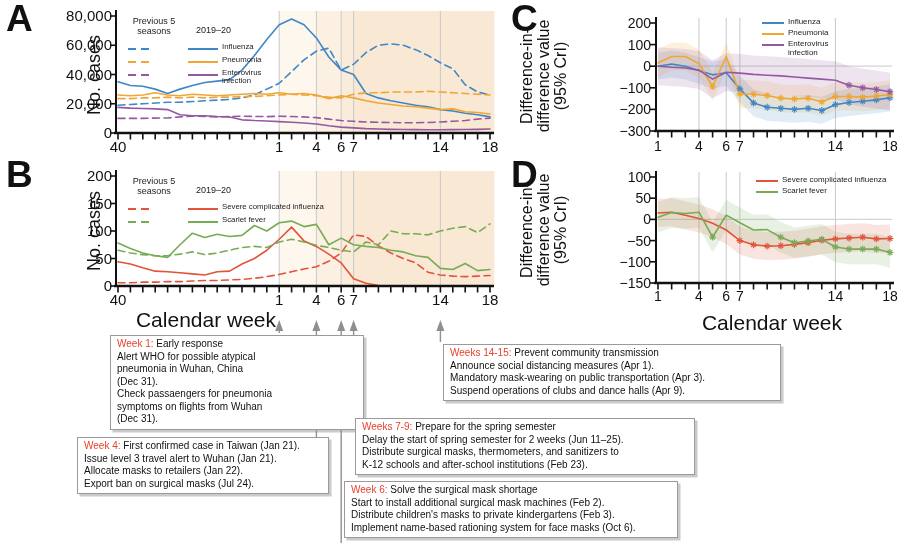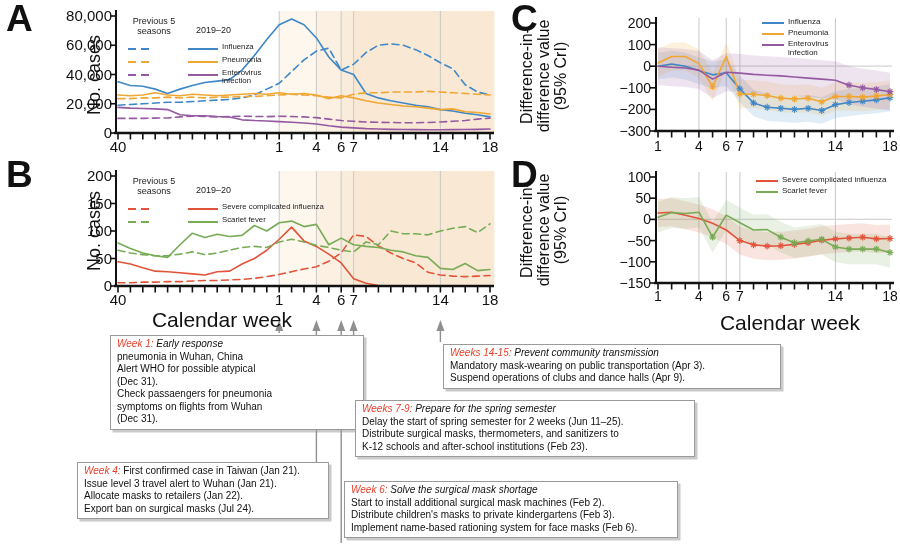--- a/index.html
+++ b/index.html
@@ -4,30 +4,30 @@
 <style>
   html,body{margin:0;padding:0;background:#fff}
   #fig{position:relative;width:900px;height:552px;background:#fff;overflow:hidden;
        font-family:"Liberation Sans",sans-serif;color:#111}
   #chart-svg{position:absolute;left:0;top:0;z-index:1}
   svg text{font-family:"Liberation Sans",sans-serif;fill:#111}
   .pletter{position:absolute;font-size:37px;font-weight:bold;line-height:1;z-index:2}
   .ytitle{position:absolute;text-align:center;transform:rotate(-90deg);line-height:1.05;z-index:2;white-space:nowrap}
   .ytitle3{position:absolute;text-align:center;transform:rotate(-90deg);line-height:1.06;z-index:2}
   .ytitle3 span{display:block}
-  .xtitle{position:absolute;font-size:21px;text-align:right;z-index:2}
+  .xtitle{position:absolute;font-size:21px;text-align:center;z-index:2}
   .legend{position:absolute;z-index:2}
   .legend .hdr{position:absolute;font-size:9px;line-height:1.12;color:#222}
   .legend .sw{position:absolute;height:2.4px}
   .legend .lbl{position:absolute;font-size:7.8px;line-height:1.08;color:#222}
   .abox{position:absolute;background:#fff;border:1px solid #9a9a9a;
         box-shadow:2.5px 2.5px 0 rgba(150,150,150,.5);
         padding:2px 6px 3px 6px;font-size:10px;line-height:1.25;z-index:3}
-  .albl{color:#e8402c;font-style:italic}
-  .atitle{font-style:italic}
+  .albl{color:#e8402c;}
+  .atitle{}
 </style>
 </head>
 <body>
 
 <div id="fig">
   <svg id="chart-svg" width="900" height="552">
       <rect x="279.2" y="11" width="37.19999999999999" height="122" fill="#fdf7ee"></rect>
       <rect x="316.4" y="11" width="24.80000000000001" height="122" fill="#fbf0e2"></rect>
       <rect x="341.2" y="11" width="12.400000000000034" height="122" fill="#faecdb"></rect>
       <rect x="353.6" y="11" width="140.74" height="122" fill="#f9e8d3"></rect>
@@ -523,44 +523,45 @@
   <div class="legend" id="legend-d" style="left:756px;top:176px;width:140px;height:26px">
       <div class="sw" style="left:0;top:3.5px;width:22px;height:2.2px;background:#e2543a"></div>
       <div class="lbl" style="left:26px;top:0px;width:120px;font-size:8px">Severe complicated influenza</div>
       <div class="sw" style="left:0;top:14.5px;width:22px;height:2.2px;background:#77ab55"></div>
       <div class="lbl" style="left:26px;top:11px;width:120px;font-size:8px">Scarlet fever</div>
     </div>
 
   <div id="boxes">
       <div class="abox" style="left:110px;top:335px;width:240px">
         <div><span class="albl">Week 1:</span><span class="atitle"> Early response</span></div>
+        <div>Alert WHO for possible atypical</div>
         <div>pneumonia in Wuhan, China</div>
-        <div>Alert WHO for possible atypical</div>
         <div>(Dec 31).</div>
         <div>Check passaengers for pneumonia</div>
         <div>symptoms on flights from Wuhan</div>
         <div>(Dec 31).</div>
       </div>
-      <div class="abox" style="left:77px;top:462px;width:238px">
+      <div class="abox" style="left:77px;top:437px;width:238px">
         <div><span class="albl">Week 4:</span><span> First confirmed case in Taiwan (Jan 21).</span></div>
         <div>Issue level 3 travel alert to Wuhan (Jan 21).</div>
         <div>Allocate masks to retailers (Jan 22).</div>
         <div>Export ban on surgical masks (Jul 24).</div>
       </div>
       <div class="abox" style="left:344px;top:481px;width:320px">
         <div><span class="albl">Week 6:</span><span class="atitle"> Solve the surgical mask shortage</span></div>
         <div>Start to install additional surgical mask machines (Feb 2).</div>
         <div>Distribute children's masks to private kindergartens (Feb 3).</div>
-        <div>Implement name-based rationing system for face masks (Feb 6).</div>
+        <div>Implement name-based rationing system for face masks (Oct 6).</div>
       </div>
-      <div class="abox" style="left:355px;top:400px;width:326px">
+      <div class="abox" style="left:355px;top:418px;width:326px">
         <div><span class="albl">Weeks 7-9:</span><span class="atitle"> Prepare for the spring semester</span></div>
         <div>Delay the start of spring semester for 2 weeks (Jun 11–25).</div>
         <div>Distribute surgical masks, thermometers, and sanitizers to</div>
         <div>K-12 schools and after-school institutions (Feb 23).</div>
       </div>
       <div class="abox" style="left:443px;top:344px;width:324px">
         <div><span class="albl">Weeks 14-15:</span><span class="atitle"> Prevent community transmission</span></div>
+        <div>Announce social distancing measures (Apr 1).</div>
         <div>Mandatory mask-wearing on public transportation (Apr 3).</div>
         <div>Suspend operations of clubs and dance halls (Apr 9).</div>
       </div>
     </div>
 </div>
 
 </body></html>

